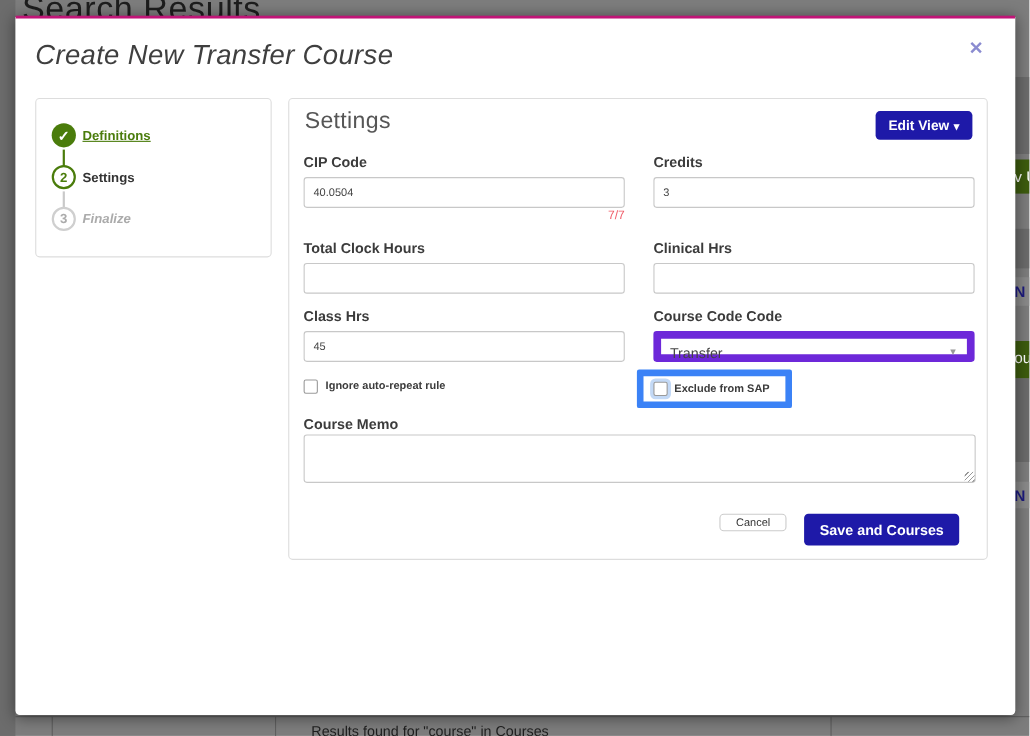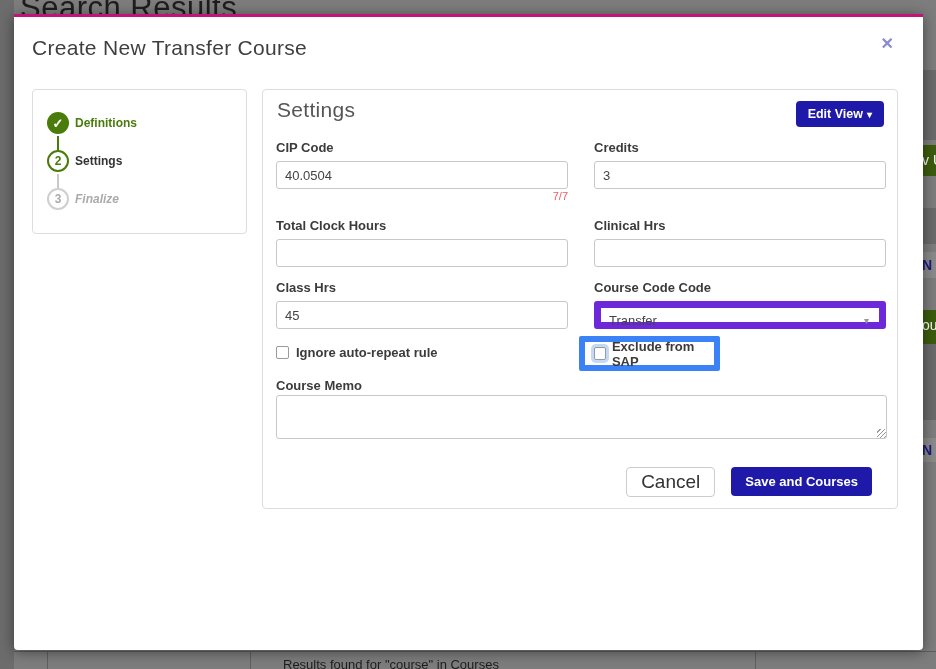--- a/index.html
+++ b/index.html
@@ -13,70 +13,70 @@
   .bg-vline { position: absolute; top: 651px; width: 1px; height: 18px; background: #5f5f5f; }
   .bg-results-text { position: absolute; left: 283px; top: 657px; font-size: 13px; color: #1e1e1e; white-space: nowrap; }
   .bg-frag { position: absolute; left: 922px; width: 14px; overflow: hidden; font-size: 14px; line-height: 30px; color: #fff; white-space: nowrap; }
   .frag-green { background: #3d5c0e; }
   .frag-dark { background: #6b6b6b; }
   .frag-light { background: #8a8a8a; color: #1c1a7e; font-weight: bold; }
 
   
   .modal { position: absolute; left: 14px; top: 14px; width: 909px; height: 636px; background: #fff;
            border-top: 3px solid #c01577; border-radius: 0 0 4px 4px; box-shadow: 0 2px 14px rgba(0,0,0,.45); }
-  .modal-title { position: absolute; left: 18px; top: 19px; font-size: 21px; color: #3f3f3f; letter-spacing: .3px; }
+  .modal-title { position: absolute; left: 18px; top: 19px; font-size: 25px; color: #3f3f3f; letter-spacing: .3px; font-style: italic; }
   .modal-close { position: absolute; right: 29px; top: 17px; font-size: 16px; font-weight: bold; color: #8a8bd0; cursor: pointer; }
 
   
   .stepper-card { position: absolute; left: 18px; top: 72px; width: 215px; height: 145px; border: 1px solid #ddd; border-radius: 4px; background:#fff; }
   .step-circle { position: absolute; left: 14px; width: 22px; height: 22px; border-radius: 50%;
                  display: flex; align-items: center; justify-content: center; font-size: 12px; font-weight: bold; background: #fff; }
   .step-complete { background: #4a7c0b; color: #fff; font-size: 13px; }
   .step-active   { border: 2px solid #4a7c0b; color: #4a7c0b; }
   .step-pending  { border: 2px solid #cfcfcf; color: #ababab; }
   .step-label { position: absolute; left: 42px; font-size: 12px; font-weight: bold; }
-  .lbl-complete { color: #4a7c0b; cursor: pointer; }
+  .lbl-complete { color: #4a7c0b; text-decoration: underline; cursor: pointer; }
   .lbl-active { color: #333; }
   .lbl-pending { color: #ababab; font-style: italic; }
   .step-conn { position: absolute; left: 24px; width: 2px; height: 15px; }
   .conn-green { background: #4a7c0b; }
   .conn-gray { background: #c9c9c9; }
 
   
   .panel { position: absolute; left: 248px; top: 72px; width: 636px; height: 420px; border: 1px solid #ddd; border-radius: 4px; background: #fff; }
   .panel-heading { position: absolute; left: 14px; top: 8px; font-size: 21px; color: #565656; letter-spacing: .3px; }
   .edit-view-btn { position: absolute; right: 13px; top: 11px; height: 26px; padding: 0 12px; background: #1e19a8; color: #fff;
                    font-size: 12.5px; font-weight: bold; border: none; border-radius: 4px; cursor: pointer; font-family: inherit; }
   .edit-view-btn .caret { font-size: 10px; margin-left: 4px; }
 
   .field { position: absolute; width: 292px; }
   .field-label { display: block; font-size: 13px; font-weight: bold; color: #3b3b3b; margin-bottom: 6px; }
   .text-input { width: 100%; height: 28px; border: 1px solid #c8c8c8; border-radius: 3px; padding: 0 8px;
-                font-size: 13px; color: #444; font-family: inherit; background: #fff; }
+                font-size: 10px; color: #444; font-family: inherit; background: #fff; }
   .char-counter { position: absolute; right: 0; top: 50px; font-size: 11px; color: #ef5a67; }
   .select-box { position: relative; width: 100%; height: 28px; border: 7px solid #6d28d9; border-radius: 3px; background: #fff;
                 font-size: 13px; color: #444; line-height: 26px; padding: 0 8px; cursor: pointer; }
   .select-caret { position: absolute; right: 10px; top: 0; color: #999; font-size: 10px; }
 
   .chk-row { position: absolute; display: flex; align-items: center; gap: 7px; }
   .chk-box { width: 13px; height: 13px; border: 1px solid #9a9a9a; border-radius: 2px; background: #fff; cursor: pointer; }
-  .chk-label { font-size: 13px; font-weight: bold; color: #3b3b3b; }
+  .chk-label { font-size: 10px; font-weight: bold; color: #3b3b3b; }
   .red-annotation { position: absolute; left: 316px; top: 246px; width: 141px; height: 35px; border: 6px solid #3b82f6;
                     border-radius: 2px; display: flex; align-items: center; gap: 6px; padding-left: 9px; }
   .chk-highlight { box-shadow: 0 0 0 3px #c3d9f6; }
 
   .memo-label { position: absolute; left: 13px; top: 288px; font-size: 13px; font-weight: bold; color: #3b3b3b; }
   .memo-area { position: absolute; left: 13px; top: 305px; width: 611px; height: 44px; border: 1px solid #c8c8c8; border-radius: 3px;
                font-family: inherit; font-size: 13px; color: #444; resize: none; }
   .memo-grip { position: absolute; left: 614px; top: 339px; width: 9px; height: 9px;
                background: repeating-linear-gradient(135deg, transparent 0 2px, #999 2px 3px); cursor: se-resize; }
 
   .panel-footer { position: absolute; right: 25px; top: 377px; display: flex; gap: 16px; }
-  .btn-cancel { height: 30px; padding: 0 14px; background: #fff; border: 1px solid #ccc; border-radius: 4px;
-                font-size: 19px; color: #333; cursor: pointer; font-family: inherit; }
+  .btn-cancel { height: 16px; padding: 0 14px; background: #fff; border: 1px solid #ccc; border-radius: 4px;
+                font-size: 10px; color: #333; cursor: pointer; font-family: inherit; }
   .btn-save { height: 29px; padding: 0 14px; background: #1e19a8; border: none; border-radius: 4px;
               font-size: 13px; font-weight: bold; color: #fff; cursor: pointer; font-family: inherit; }
 </style>
 </head>
 <body>
 
 <div class="screen">
 
   <div>
     <h1 class="bg-title">Search Results</h1>

